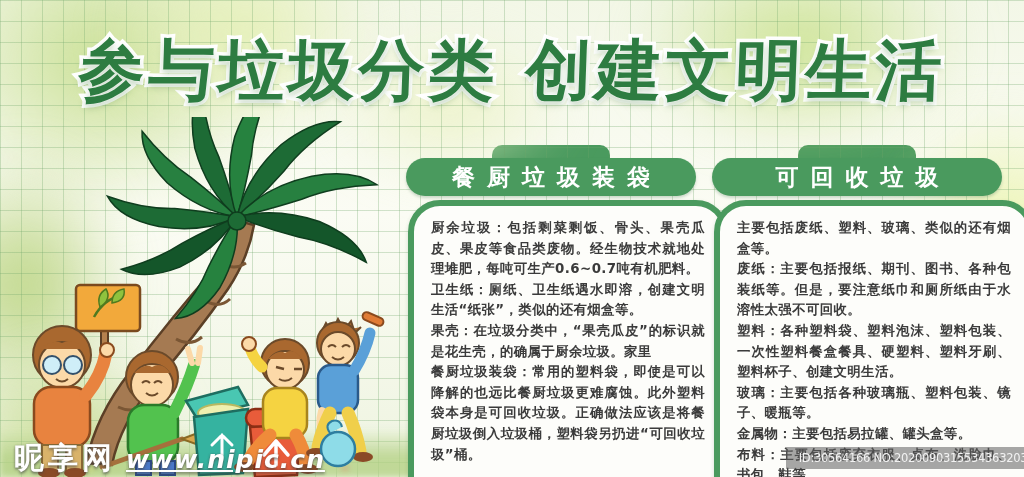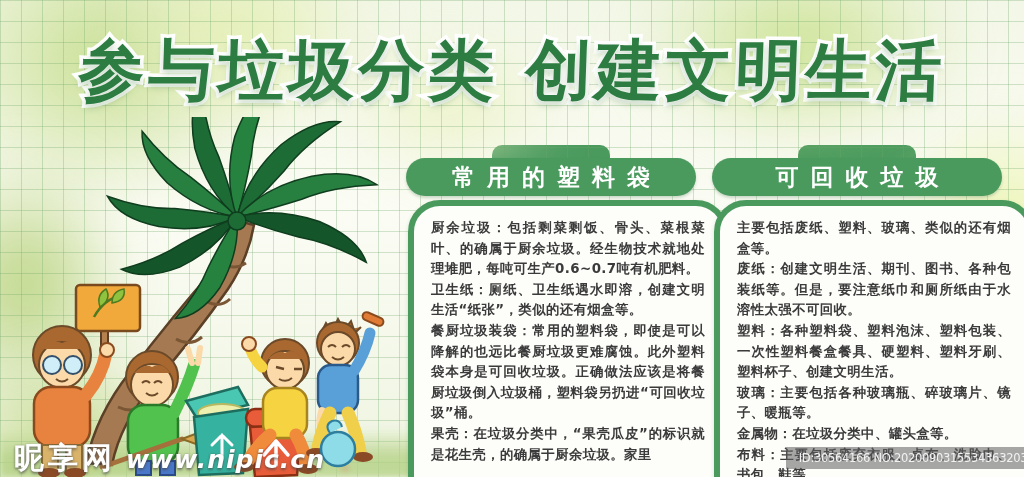--- a/index.html
+++ b/index.html
@@ -63,21 +63,21 @@
     margin:0;font-size:13.4px;line-height:20.6px;font-weight:600;
     color:#3b3b3b;text-align:justify;letter-spacing:.4px;
   }
   .illu{position:absolute;left:0;top:117px;width:400px;height:360px;}
   .wm-nipic{
     position:absolute;left:14px;top:438px;display:flex;align-items:baseline;gap:10px;
     color:#fff;text-shadow:0 2px 3px rgba(70,70,70,.65),0 0 2px rgba(70,70,70,.4);
     white-space:nowrap;z-index:5;
   }
   .wm-nipic .site{font-size:30px;font-weight:800;letter-spacing:4px;}
-  .wm-nipic .url{font-size:25px;font-weight:800;font-style:italic;letter-spacing:1px;}
+  .wm-nipic .url{font-size:25px;font-weight:800;font-style:italic;letter-spacing:1px;text-decoration:underline;}
   .wm-idbar{
     position:absolute;left:786px;top:447px;width:261px;height:22px;z-index:6;
     background:rgba(95,95,95,.55);color:#f2f2f2;font-size:11.5px;letter-spacing:-.3px;
     display:flex;align-items:center;justify-content:center;white-space:nowrap;
   }
 </style>
 </head>
 <body>
 
 <div class="blob b1"></div>
@@ -201,37 +201,37 @@
     <ellipse cx="316" cy="336" rx="10" ry="5" fill="#8a4a26"></ellipse>
     <ellipse cx="363" cy="340" rx="10" ry="5" fill="#8a4a26"></ellipse>
     <g>
       <path d="M330 316 q-6 -8 2 -12 q8 -2 10 6" fill="#8edce8" stroke="#2e7ea0" stroke-width="2"></path>
       <circle cx="338" cy="332" r="17" fill="#8edce8" stroke="#2e7ea0" stroke-width="2.5"></circle>
     </g>
   </g>
 </svg>
 
 <div class="panel panel-left">
-  <div class="panel-header">常用的塑料袋</div>
+  <div class="panel-header">餐厨垃圾装袋</div>
   <div class="panel-body">
-    <p>厨余垃圾：包括剩菜剩饭、骨头、菜根菜叶、的确属于厨余垃圾。经生物技术就地处理堆肥，每吨可生产0.6~0.7吨有机肥料。</p>
+    <p>厨余垃圾：包括剩菜剩饭、骨头、果壳瓜皮、果皮等食品类废物。经生物技术就地处理堆肥，每吨可生产0.6~0.7吨有机肥料。</p>
     <p>卫生纸：厕纸、卫生纸遇水即溶，创建文明生活“纸张”，类似的还有烟盒等。</p>
+    <p>果壳：在垃圾分类中，“果壳瓜皮”的标识就是花生壳，的确属于厨余垃圾。家里</p>
     <p>餐厨垃圾装袋：常用的塑料袋，即使是可以降解的也远比餐厨垃圾更难腐蚀。此外塑料袋本身是可回收垃圾。正确做法应该是将餐厨垃圾倒入垃圾桶，塑料袋另扔进“可回收垃圾”桶。</p>
-    <p>果壳：在垃圾分类中，“果壳瓜皮”的标识就是花生壳，的确属于厨余垃圾。家里</p>
   </div>
 </div>
 
 <div class="panel panel-right">
   <div class="panel-header">可回收垃圾</div>
   <div class="panel-body">
     <p>主要包括废纸、塑料、玻璃、类似的还有烟盒等。</p>
-    <p>废纸：创建文明生活、期刊、图书、各种包装纸等。但是，要注意纸巾和厕所纸由于水溶性太强不可回收。</p>
+    <p>废纸：主要包括报纸、期刊、图书、各种包装纸等。但是，要注意纸巾和厕所纸由于水溶性太强不可回收。</p>
     <p>塑料：各种塑料袋、塑料泡沫、塑料包装、一次性塑料餐盒餐具、硬塑料、塑料牙刷、塑料杯子、创建文明生活。</p>
-    <p>玻璃：主要包括各种玻璃瓶、碎玻璃片、镜子、暖瓶等。</p>
-    <p>金属物：在垃圾分类中、罐头盒等。</p>
+    <p>玻璃：主要包括各种玻璃瓶、塑料包装、镜子、暖瓶等。</p>
+    <p>金属物：主要包括易拉罐、罐头盒等。</p>
     <p>布料：主要包括废弃衣服、桌布、洗脸巾、书包、鞋等。</p>
   </div>
 </div>
 
 <div class="wm-nipic">
   <span class="site">昵享网</span>
   <span class="url">www.nipic.cn</span>
 </div>
 <div class="wm-idbar">ID:30564166 NO:20200903155343632032</div>
 

